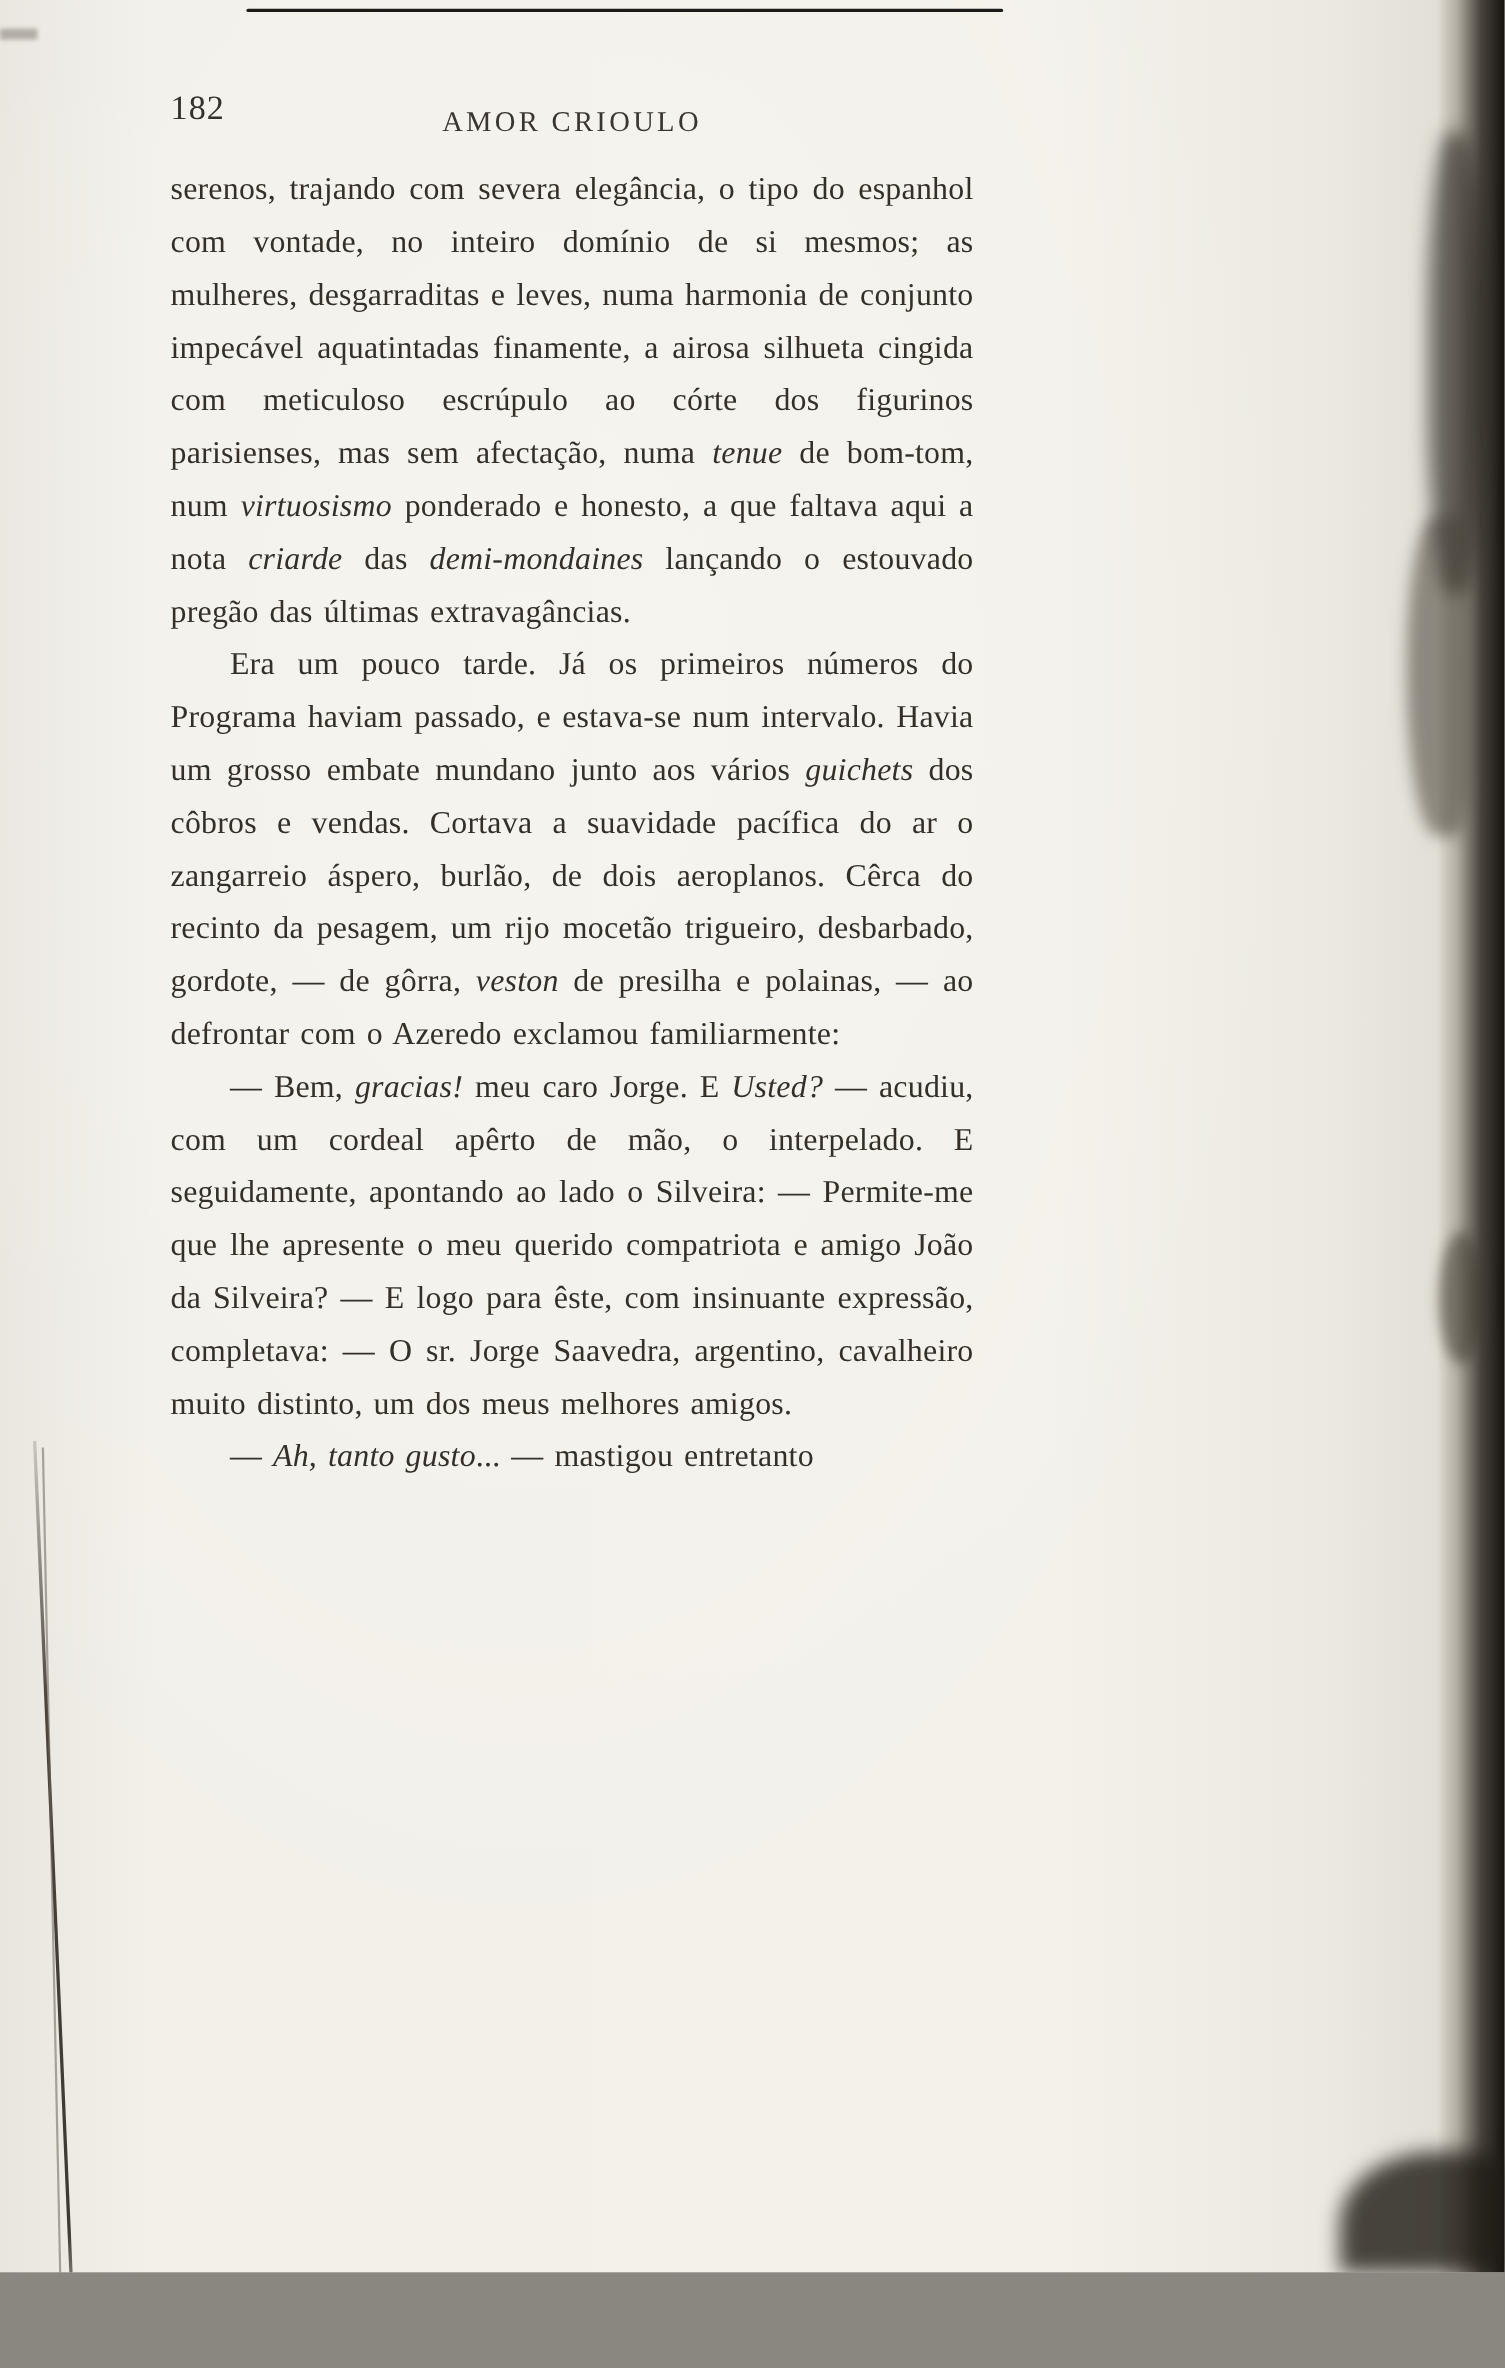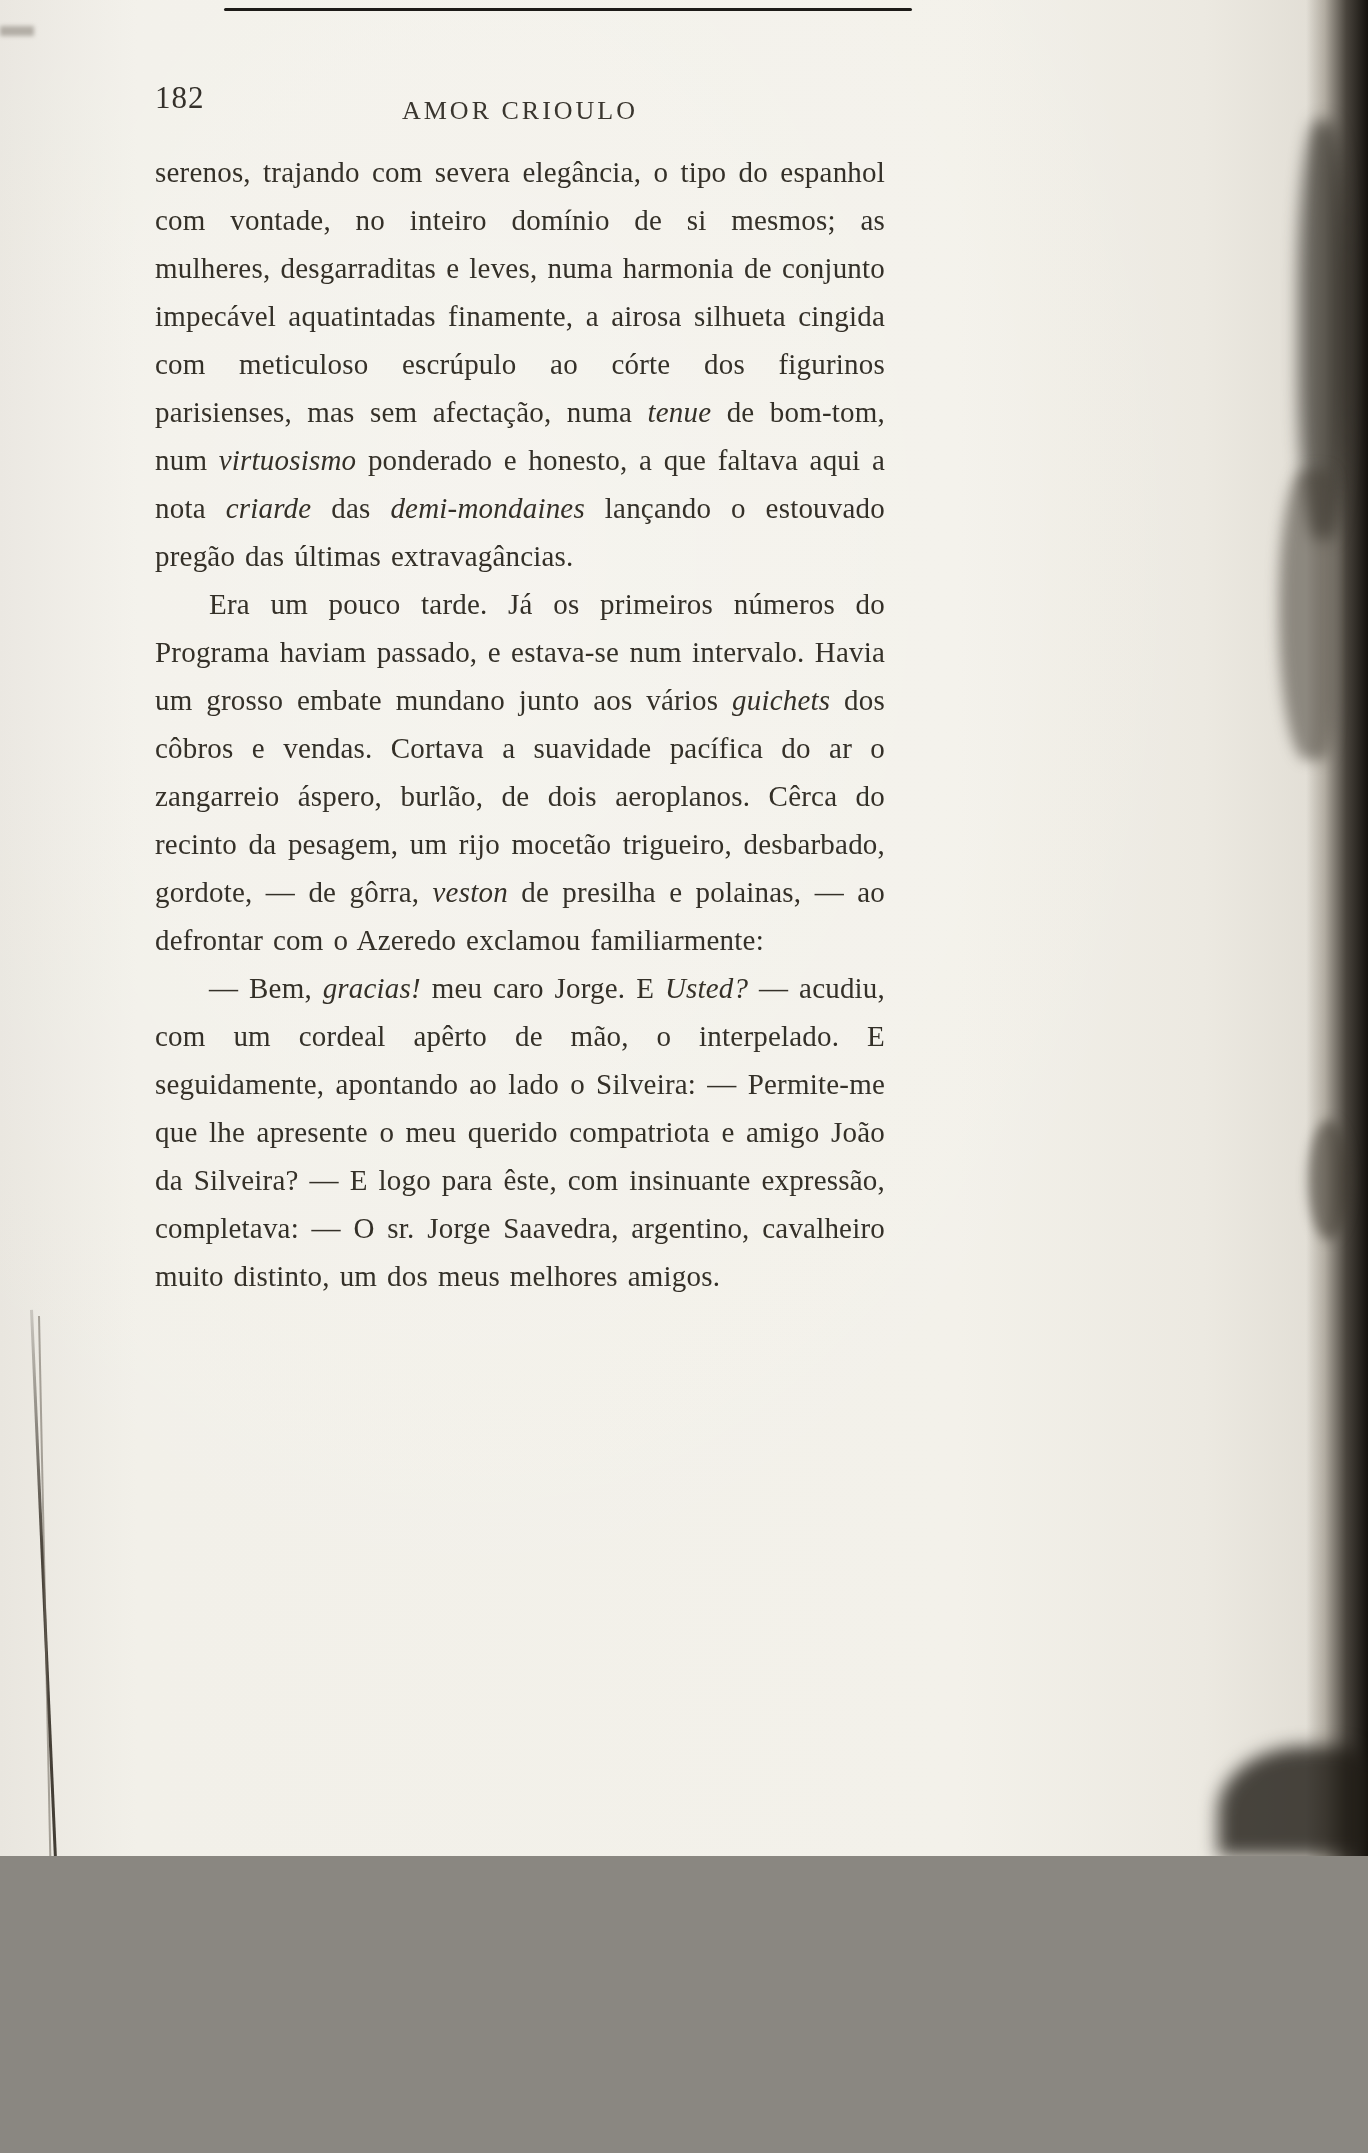--- a/index.html
+++ b/index.html
@@ -3,21 +3,21 @@
 <meta charset="utf-8">
 <style>
   html, body {
     margin: 0;
     padding: 0;
     background: #8a8781;
   }
   .page {
     position: relative;
     width: 1368px;
-    height: 1856px;
+    height: 2066px;
     margin: 0 auto;
     overflow: hidden;
     background:
       radial-gradient(ellipse at 35% 30%, rgba(255,255,255,0.25), rgba(0,0,0,0) 60%),
       linear-gradient(90deg, #e9e6df 0%, #f2f0e9 10%, #f3f1ea 70%, #ece9e1 88%, #ddd9d0 100%);
     font-family: "Liberation Serif", "DejaVu Serif", serif;
     color: #35312b;
   }
 
   
@@ -198,16 +198,17 @@
 
   <div class="text-col">
     <div class="running-head">
       <span class="page-number">182</span>
       <span class="running-title">AMOR CRIOULO</span>
     </div>
     <div class="body-text">
         <p class="para"><span>serenos, trajando com severa elegância, o tipo do espanhol com vontade, no inteiro domínio de si mesmos; as mulheres, desgarraditas e leves, numa harmonia de conjunto impecável aquatintadas finamente, a airosa silhueta cingida com meticuloso escrúpulo ao córte dos figurinos parisienses, mas sem afectação, numa </span><span class="it">tenue</span><span> de bom-tom, num </span><span class="it">virtuosismo</span><span> ponderado e honesto, a que faltava aqui a nota </span><span class="it">criarde</span><span> das </span><span class="it">demi-mondaines</span><span> lançando o estouvado pregão das últimas extravagâncias.</span></p>
         <p class="para indent"><span>Era um pouco tarde. Já os primeiros números do Programa haviam passado, e estava-se num intervalo. Havia um grosso embate mundano junto aos vários </span><span class="it">guichets</span><span> dos côbros e vendas. Cortava a suavidade pacífica do ar o zangarreio áspero, burlão, de dois aeroplanos. Cêrca do recinto da pesagem, um rijo mocetão trigueiro, desbarbado, gordote, — de gôrra, </span><span class="it">veston</span><span> de presilha e polainas, — ao defrontar com o Azeredo exclamou familiarmente:</span></p>
         <p class="para indent"><span>— Bem, </span><span class="it">gracias!</span><span> meu caro Jorge. E </span><span class="it">Usted?</span><span> — acudiu, com um cordeal apêrto de mão, o interpelado. E seguidamente, apontando ao lado o Silveira: — Permite-me que lhe apresente o meu querido compatriota e amigo João da Silveira? — E logo para êste, com insinuante expressão, completava: — O sr. Jorge Saavedra, argentino, cavalheiro muito distinto, um dos meus melhores amigos.</span></p>
+        <p class="para indent"><span>— </span><span class="it">Ah, tanto gusto</span><span>... — mastigou entretanto</span></p>
       </div>
   </div>
 
 </div>
 
 </body></html>

